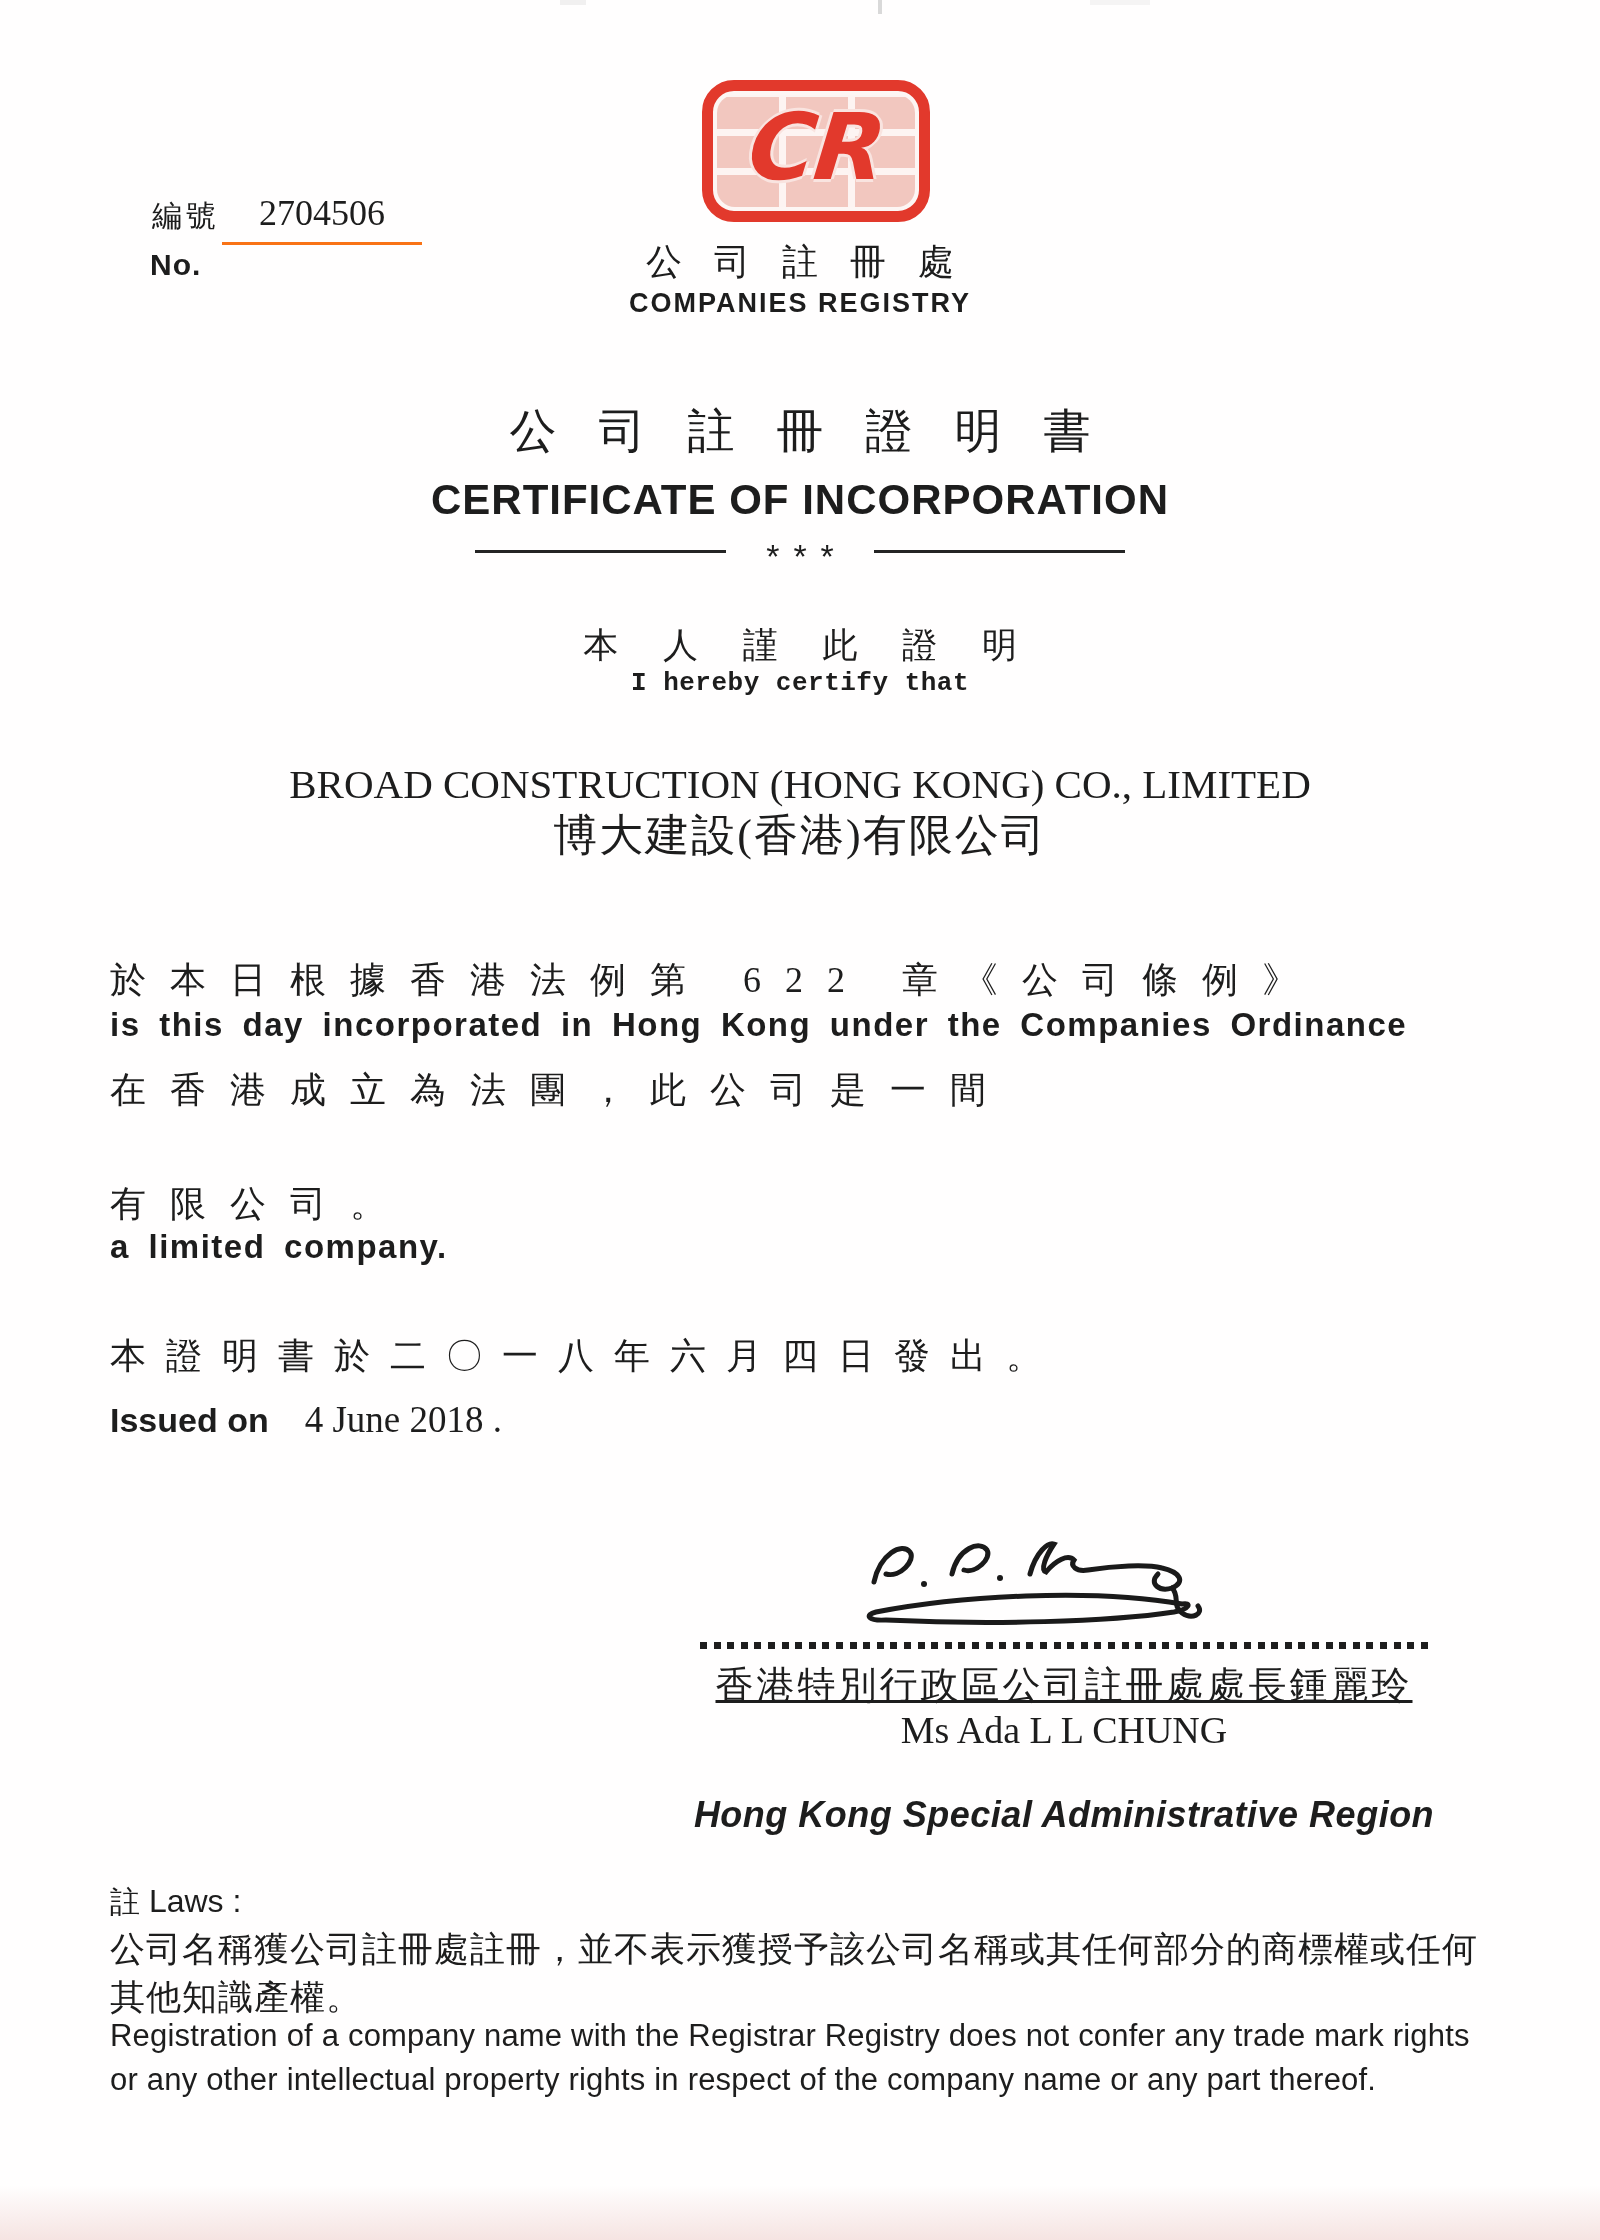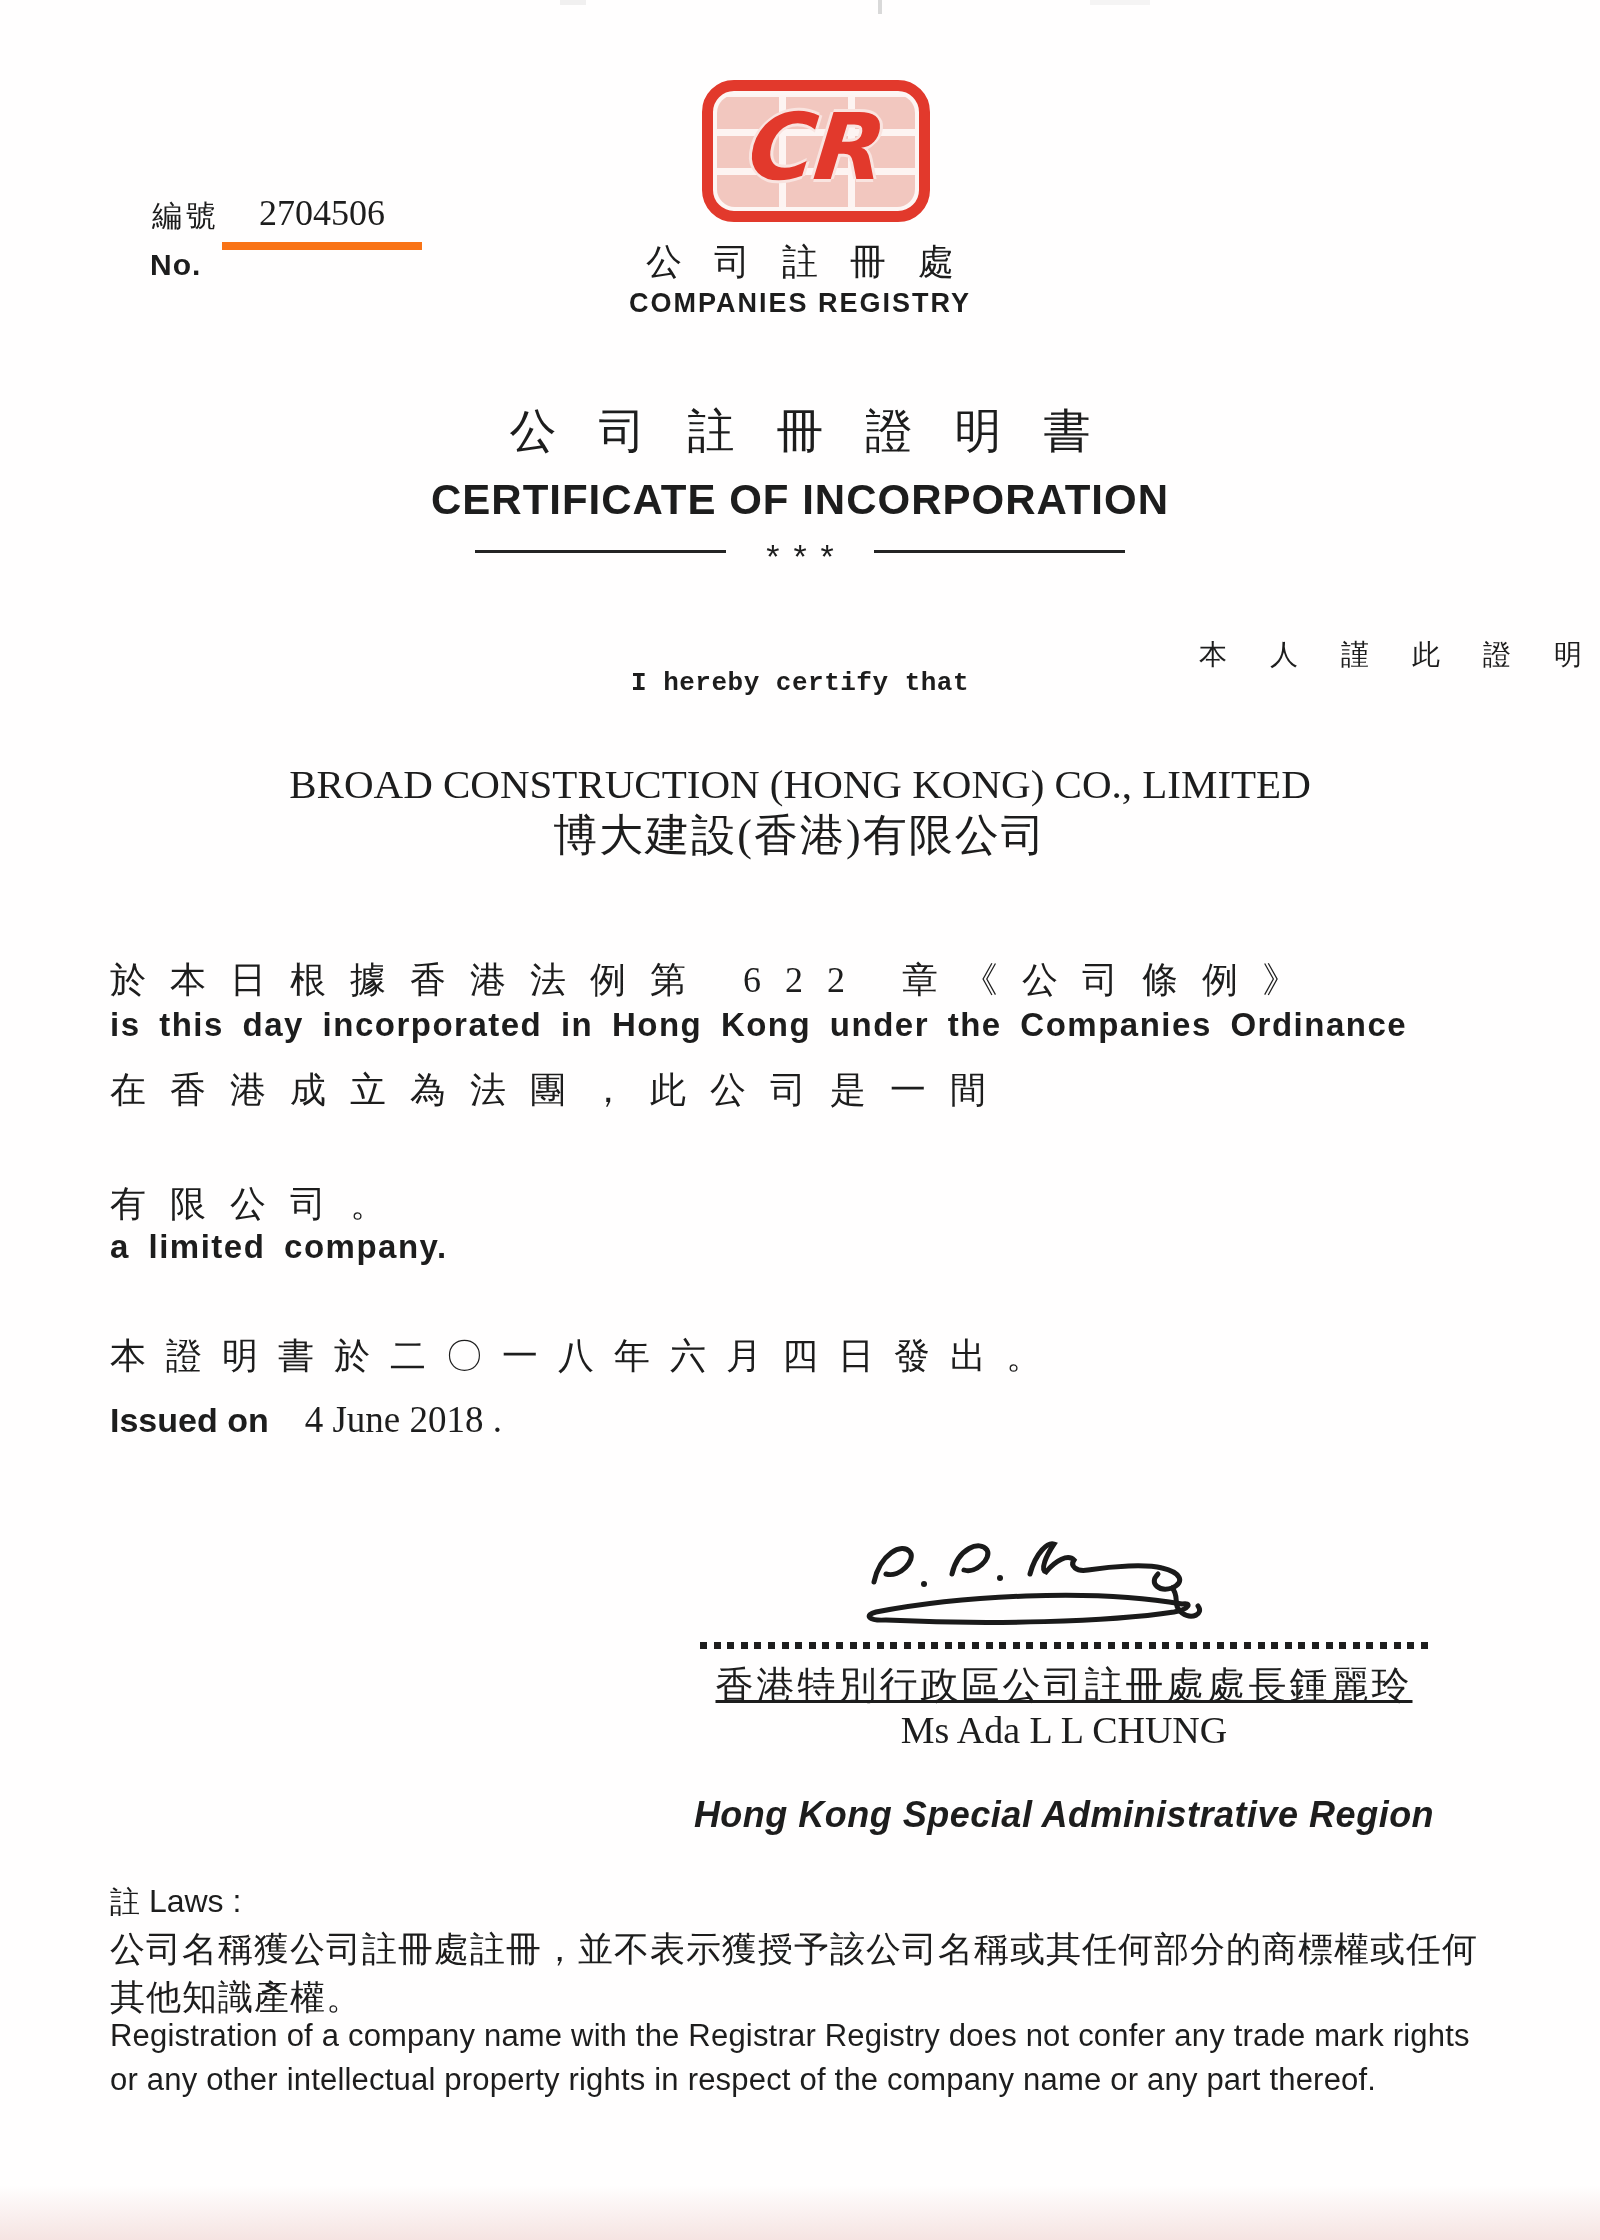--- a/index.html
+++ b/index.html
@@ -16,21 +16,21 @@
   .zh{font-family:"Liberation Serif","DejaVu Serif",serif;}
   .serif{font-family:"Liberation Serif","DejaVu Serif",serif;}
   .sans-b{font-family:"Liberation Sans","DejaVu Sans",sans-serif;font-weight:bold;}
   .centered{left:0;width:1600px;text-align:center;}
   .abs{position:absolute;}
 
   
   .docnum-label-zh{top:196px;left:152px;font-size:30px;letter-spacing:4px;}
   .docnum-value{
     top:192px;left:222px;width:200px;text-align:center;
-    font-size:36px;padding-bottom:8px;border-bottom:8px solid #f97316;
+    font-size:36px;padding-bottom:8px;border-bottom:3px solid #f97316;
   }
   .docnum-label-en{top:248px;left:150px;font-size:30px;letter-spacing:1px;}
 
   
   .cr-logo{
     top:80px;left:702px;width:228px;height:142px;
     border:11px solid var(--logo-red,#e2392c);
     border-radius:32px;
     background:#fdf6f4;
     box-sizing:border-box;
@@ -61,21 +61,21 @@
   .title-zh{top:400px;font-size:47px;letter-spacing:42px;text-indent:42px;}
   .title-en{top:476px;font-size:42px;letter-spacing:1px;}
   .divider{
     top:550px;left:475px;width:650px;
     display:flex;align-items:center;justify-content:center;gap:26px;
   }
   .divider .rule{flex:1;height:3px;background:#242424;}
   .divider .stars{font-size:34px;letter-spacing:14px;text-indent:14px;line-height:0;transform:translateY(4px);}
 
   
-  .certify-zh{top:636px;font-size:28px;letter-spacing:18px;text-indent:18px;text-align:right;}
+  .certify-zh{top:622px;font-size:35px;letter-spacing:18px;text-indent:18px;}
   .certify-en{top:668px;font-size:26px;letter-spacing:0.5px;font-family:Liberation Mono, monospace;}
 
   
   .company-en{top:760px;font-size:41px;}
   .company-zh{top:806px;font-size:44px;letter-spacing:2px;}
 
   
   .body-line{left:110px;width:1390px;}
   .body-zh{font-size:36px;letter-spacing:24px;}
   .body-en{font-size:33px;letter-spacing:1.5px;word-spacing:8px;}

